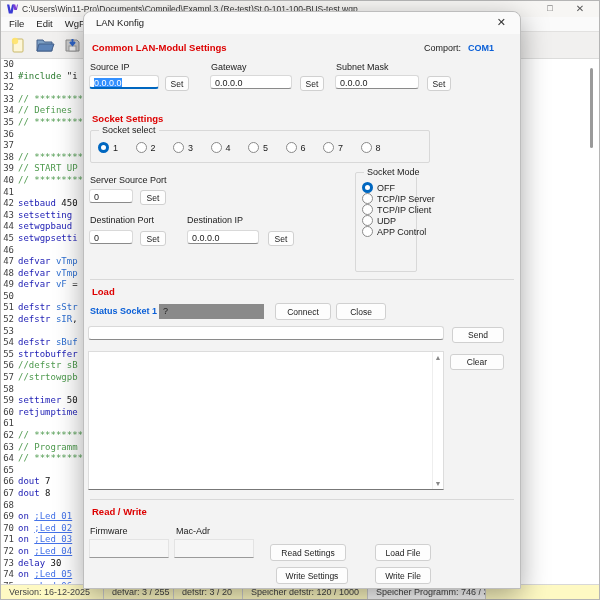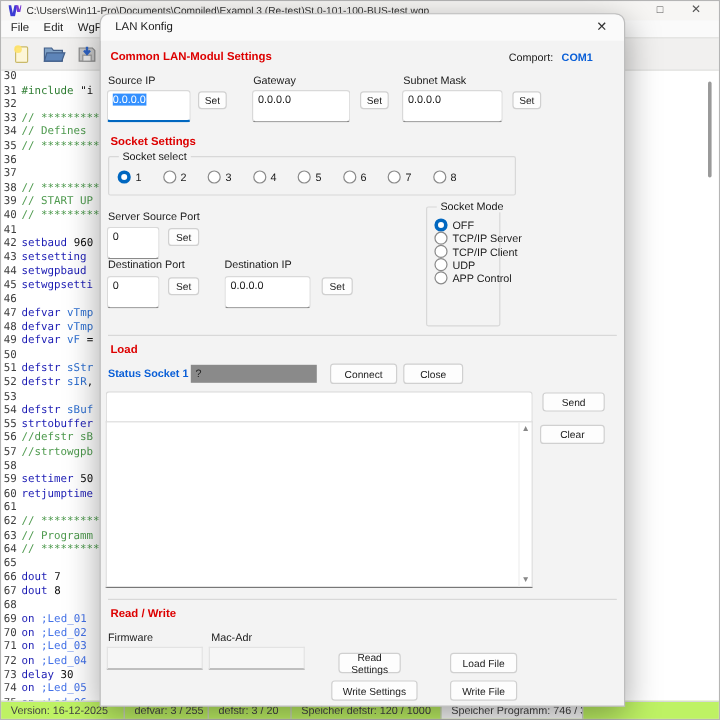--- a/index.html
+++ b/index.html
@@ -31,46 +31,46 @@
   #editor { position:absolute; left:0; top:58px; right:0; bottom:15px; background:#fff;
     overflow:hidden; font-family:"DejaVu Sans Mono", monospace; font-size:9px; }
   .ed-line { height:11.6px; line-height:11.6px; white-space:pre; }
   .lno { display:inline-block; width:17px; text-align:right; color:#404040; padding-right:4px; }
   .kw  { color:#1c1cb4; }
   .var { color:#2e6fd0; }
   .cm  { color:#4e9a4e; }
   .num { color:#111; }
   .pl  { color:#111; }
   .inc { color:#2e7d32; }
-  .led { color:#4472e8; }
+  .led { color:#4472e8; text-decoration:underline; }
   #ed-scroll-thumb { position:absolute; right:6px; top:67px; width:3px; height:80px;
     background:#9a9a9a; border-radius:2px; }
 
   
-  #statusbar { position:absolute; left:0; right:0; bottom:0; height:15px; background:#bef264;
+  #statusbar { position:absolute; left:0; right:0; bottom:0; height:15px; background:#fef9c3;
     border-top:1px solid #d8d8d8; display:flex; font-size:9px; color:#444; }
   .sb-seg { line-height:14px; padding-left:8px; border-right:1px solid #cfcfcf;
     white-space:nowrap; overflow:hidden; }
   .sb-0{width:103px;} .sb-1{width:70px;} .sb-2{width:69px;} .sb-3{width:125px;}
   .sb-4{width:118px; background:#fafafa;} .sb-fill{flex:1; border-right:none;}
 
   
   #dialog { position:absolute; left:82px; top:10px; width:438px; height:578px;
     background:#f3f3f3; border:1px solid #bdbdbd; border-radius:8px 8px 0 0;
     box-shadow:0 8px 28px rgba(0,0,0,.35); font-size:9px; color:#1a1a1a; }
   #dlg-titlebar { position:absolute; left:0; top:0; right:0; height:22px; background:#fafafa;
     border-radius:8px 8px 0 0; }
   #dlg-title { position:absolute; left:12px; top:5px; font-size:9.5px; color:#1a1a1a; }
   #dlg-close { position:absolute; right:14px; top:4px; font-size:11px; color:#333; }
 
   .red-h { position:absolute; font-size:9.5px; font-weight:bold; color:#dd0000; }
   .lbl { position:absolute; font-size:9px; color:#1a1a1a; white-space:nowrap; }
   .blue-b { color:#0a5fd7; font-weight:bold; }
 
-  .tbox { position:absolute; height:27px; background:#fff; border:1px solid #d9d9d9;
+  .tbox { position:absolute; height:14px; background:#fff; border:1px solid #d9d9d9;
     border-bottom:1px solid #8a8a8a; border-radius:3px; font-size:9px; line-height:15px;
     padding-left:4px; white-space:nowrap; overflow:hidden; }
   .tbox.focus { border-bottom:2px solid #0067c0; }
   .sel { background:#3390ff; color:#fff; }
   .btn { position:absolute; background:#fdfdfd; border:1px solid #d0d0d0; border-radius:3px;
     font-size:8.5px; color:#1a1a1a; text-align:center; display:flex; align-items:center;
     justify-content:center; font-family:"Liberation Sans", sans-serif; }
 
   .groupbox { position:absolute; border:1px solid #d8d8d8; border-radius:2px; }
   .gb-legend { position:absolute; top:-6px; left:8px; background:#f3f3f3; padding:0 3px;
@@ -151,21 +151,21 @@
         <div class="ed-line"><span class="lno">32</span></div>
         <div class="ed-line"><span class="lno">33</span><span class="cm">// *********</span></div>
         <div class="ed-line"><span class="lno">34</span><span class="cm">// Defines</span></div>
         <div class="ed-line"><span class="lno">35</span><span class="cm">// *********</span></div>
         <div class="ed-line"><span class="lno">36</span></div>
         <div class="ed-line"><span class="lno">37</span></div>
         <div class="ed-line"><span class="lno">38</span><span class="cm">// *********</span></div>
         <div class="ed-line"><span class="lno">39</span><span class="cm">// START UP</span></div>
         <div class="ed-line"><span class="lno">40</span><span class="cm">// *********</span></div>
         <div class="ed-line"><span class="lno">41</span></div>
-        <div class="ed-line"><span class="lno">42</span><span class="kw">setbaud</span><span class="num"> 960</span></div>
+        <div class="ed-line"><span class="lno">42</span><span class="kw">setbaud</span><span class="num"> 450</span></div>
         <div class="ed-line"><span class="lno">43</span><span class="kw">setsetting</span></div>
         <div class="ed-line"><span class="lno">44</span><span class="kw">setwgpbaud</span></div>
         <div class="ed-line"><span class="lno">45</span><span class="kw">setwgpsetti</span></div>
         <div class="ed-line"><span class="lno">46</span></div>
         <div class="ed-line"><span class="lno">47</span><span class="kw">defvar</span><span class="var"> vTmp</span></div>
         <div class="ed-line"><span class="lno">48</span><span class="kw">defvar</span><span class="var"> vTmp</span></div>
         <div class="ed-line"><span class="lno">49</span><span class="kw">defvar</span><span class="var"> vF</span><span class="pl"> =</span></div>
         <div class="ed-line"><span class="lno">50</span></div>
         <div class="ed-line"><span class="lno">51</span><span class="kw">defstr</span><span class="var"> sStr</span></div>
         <div class="ed-line"><span class="lno">52</span><span class="kw">defstr</span><span class="var"> sIR</span><span class="pl">,</span></div>
@@ -319,19 +319,19 @@
       </div>
     </div>
     <div class="btn" style="left:366px; top:342px; width:54px; height:16px;">Clear</div>
 
     <div class="sep" style="top:487px;"></div>
     <span class="red-h" style="left:8px; top:494px;">Read / Write</span>
     <span class="lbl" style="left:6px; top:514px;">Firmware</span>
     <span class="lbl" style="left:92px; top:514px;">Mac-Adr</span>
     <div class="ufield" style="left:5px; top:527px; width:80px;"></div>
     <div class="ufield" style="left:90px; top:527px; width:80px;"></div>
-    <div class="btn" style="left:198px; top:532px; width:52px; height:17px;">Read Settings</div>
+    <div class="btn" style="left:186px; top:532px; width:76px; height:17px;">Read Settings</div>
     <div class="btn" style="left:291px; top:532px; width:56px; height:17px;">Load File</div>
     <div class="btn" style="left:192px; top:555px; width:72px; height:17px;text-align:right;">Write Settings</div>
     <div class="btn" style="left:291px; top:555px; width:56px; height:17px;">Write File</div>
   </div>
 
 </div>
 
 </body></html>

